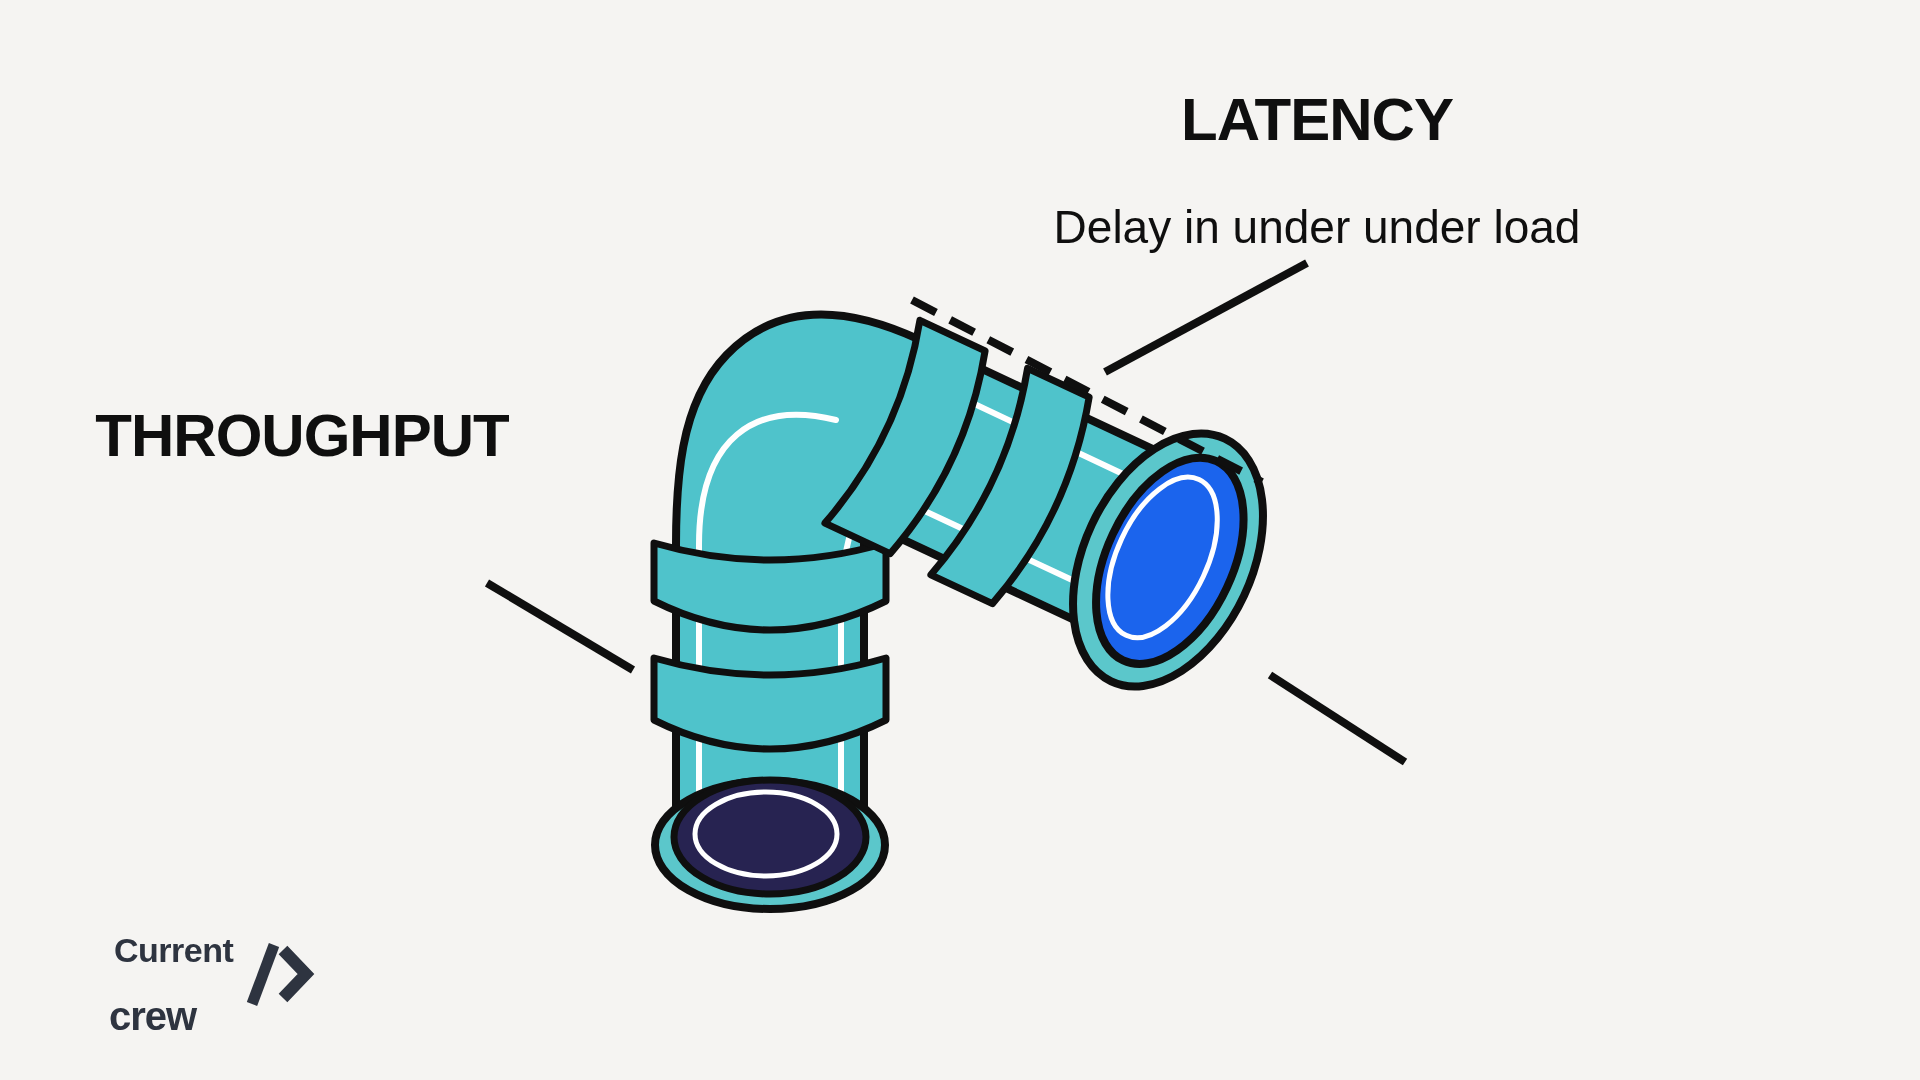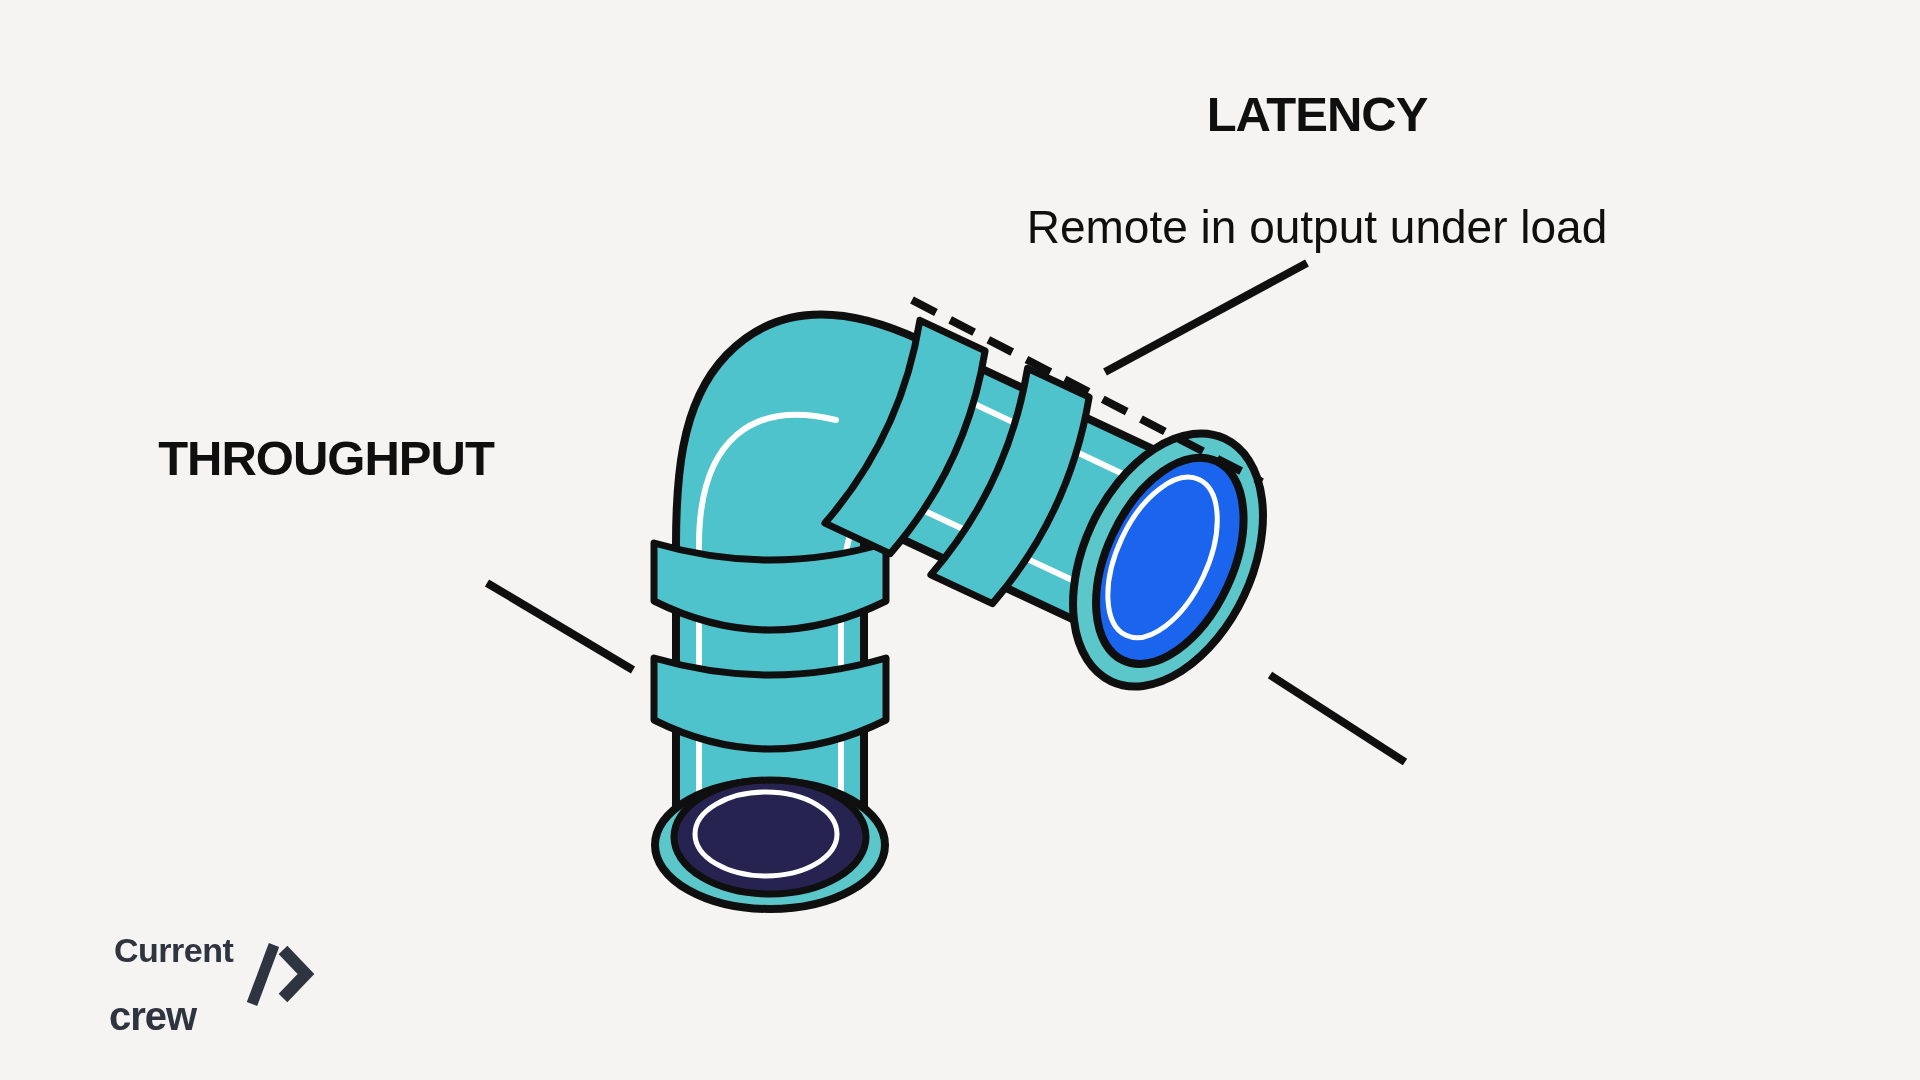--- a/index.html
+++ b/index.html
@@ -18,39 +18,39 @@
     position:relative;
     width:1920px;height:1080px;
     background:var(--background);
     overflow:hidden;
     font-family:"Liberation Sans", sans-serif;
   }
   .canvas svg{position:absolute;left:0;top:0;}
   .label-title{
     position:absolute;
     transform:translateX(-50%);
-    font-size:49px;
+    font-size:60px;
     font-weight:700;
     letter-spacing:-1px;
     line-height:1;
     color:var(--ink);
     white-space:nowrap;
   }
   .label-sub{
     position:absolute;
     transform:translateX(-50%);
     font-size:46px;
     font-weight:400;
     line-height:1;
     color:var(--ink);
     white-space:nowrap;
   }
   .pos-latency-title{left:1317px;top:90px;}
   .pos-latency-sub{left:1317px;top:204px;}
-  .pos-throughput-title{left:326px;top:406px;margin-top:28px;}
+  .pos-throughput-title{left:302px;top:406px;}
   .pos-throughput-sub{left:318px;top:502px;}
   .pos-bandwidth-title{left:1590px;top:802px;}
   .pos-bandwidth-sub{left:1590px;top:900px;}
   .logo-line1{
     position:absolute;left:114px;top:933px;
     font-size:34px;font-weight:700;letter-spacing:-0.5px;
     line-height:1;color:var(--logo-ink);white-space:nowrap;
   }
   .logo-line2{
     position:absolute;left:109px;top:996px;
@@ -112,21 +112,21 @@
     <line class="dashed" x1="912" y1="300" x2="1262" y2="482"></line>
     <line class="leader" x1="1105" y1="372" x2="1307" y2="263"></line>
     <line class="leader" x1="487" y1="583" x2="633" y2="670"></line>
     <line class="leader" x1="1270" y1="675" x2="1405" y2="762"></line>
 
     <line class="logo-mark" x1="252" y1="1004" x2="274" y2="945" stroke-width="11"></line>
     <polyline class="logo-mark" points="283,950 306,974 283,998" stroke-width="12"></polyline>
   </svg>
 
   <div class="label-title pos-latency-title">LATENCY</div>
-  <div class="label-sub pos-latency-sub">Remote in output under load</div>
+  <div class="label-sub pos-latency-sub">Delay in under under load</div>
 
   <div class="label-title pos-throughput-title">THROUGHPUT</div>
 
 
   <div class="logo-line1">Current</div>
   <div class="logo-line2">crew</div>
 
 </div>
 
 </body></html>

